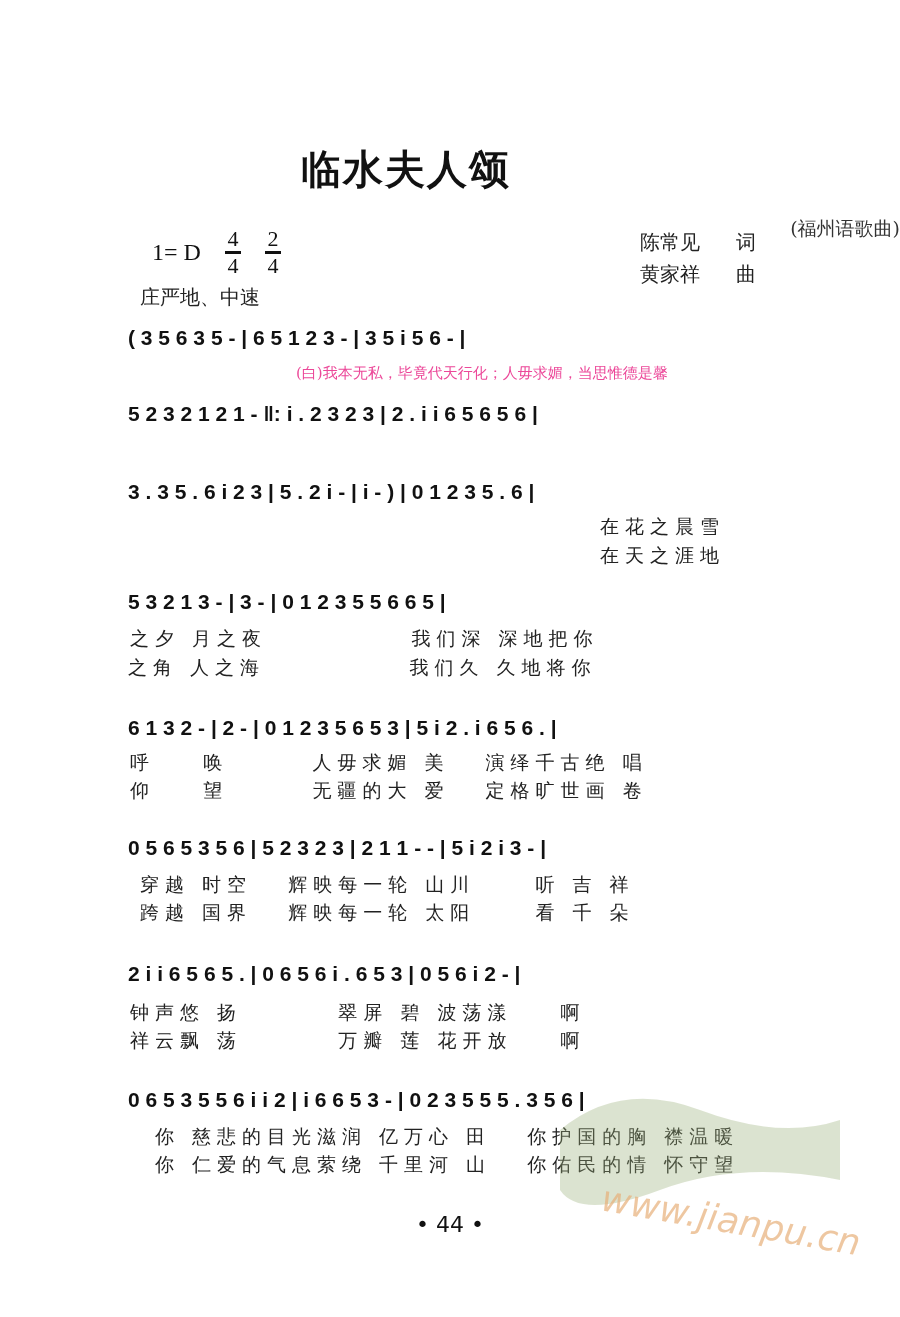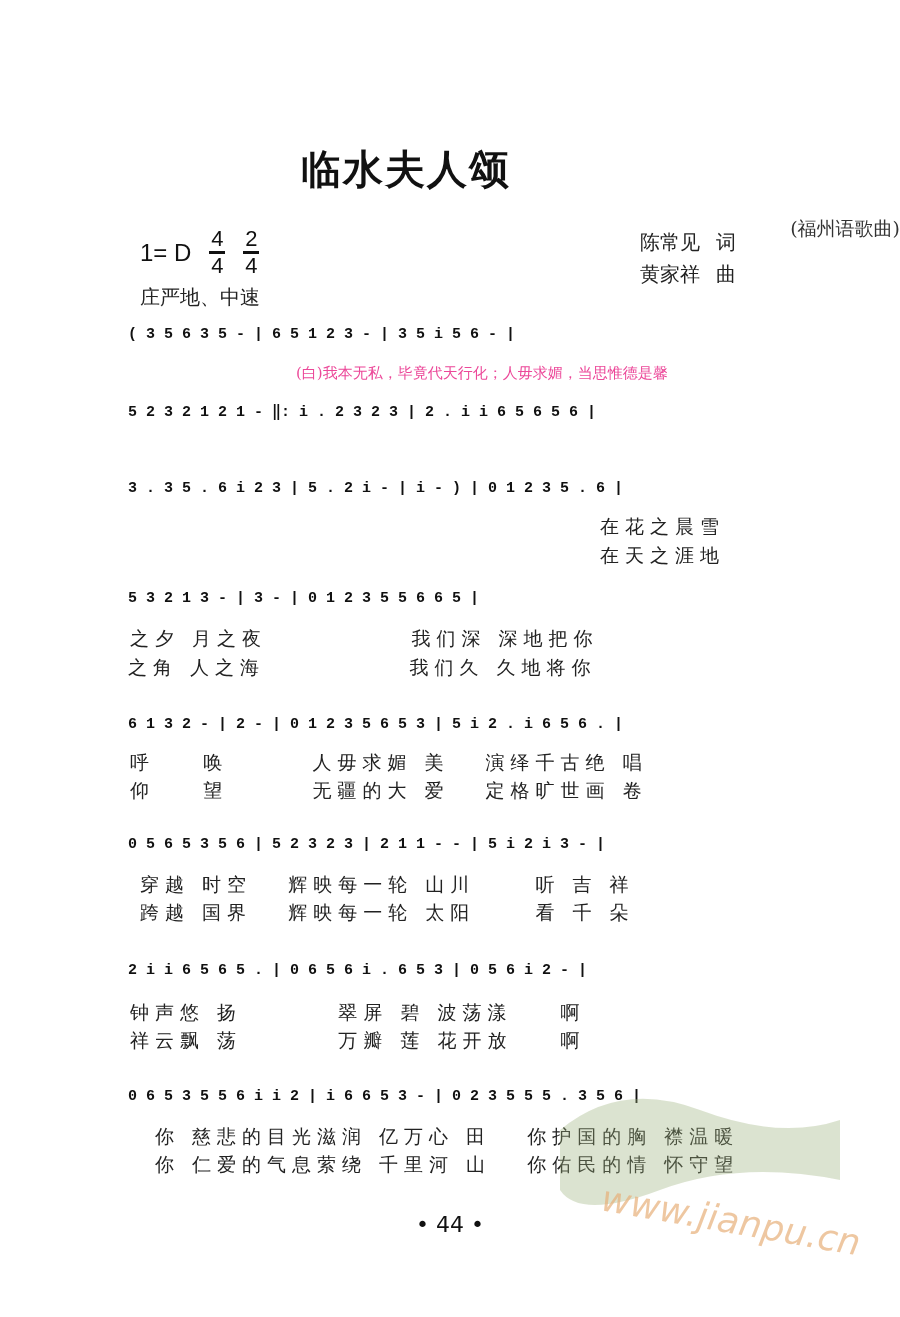--- a/index.html
+++ b/index.html
@@ -2,27 +2,27 @@
 <html><head>
 <meta charset="utf-8">
 <style>
   html, body { margin: 0; padding: 0; background: #ffffff; }
   body { width: 900px; height: 1317px; position: relative; overflow: hidden;
          font-family: "DejaVu Serif", serif; color: #111; }
   .abs { position: absolute; }
   .title { left: 0; width: 812px; top: 142px; text-align: center; font-size: 40px;
            font-family: "DejaVu Sans", sans-serif; font-weight: bold; letter-spacing: 2px; }
   .subtitle { left: 0; width: 900px; top: 216px; text-align: right; font-size: 19px; color: #333; }
-  .key { left: 140px; top: 228px; font-family: Liberation Sans, sans-serif; font-size: 24px; display: flex; align-items: center; gap: 14px; }
+  .key { left: 152px; top: 228px; font-family: Liberation Serif, serif; font-size: 24px; display: flex; align-items: center; gap: 20px; }
   .frac { display: inline-flex; flex-direction: column; align-items: center; font-size: 22px; line-height: 22px; margin-left: 4px; }
   .frac .line { width: 16px; height: 3px; background: #111; margin: 1px 0; }
   .tempo { left: 140px; top: 284px; font-size: 20px; color: #222; }
   .credits { left: 640px; top: 226px; font-size: 20px; line-height: 32px; color: #222; }
-  .credits .row { display: flex; gap: 16px; }
-  .stave { left: 128px; width: 660px; font-family: Liberation Mono, monospace; font-weight: bold; font-size: 15px; display: flex; align-items: center; white-space: nowrap; }
+  .credits .row { display: flex; gap: 36px; }
+  .stave { left: 128px; width: 660px; font-family: Liberation Sans, sans-serif; font-weight: bold; font-size: 21px; display: flex; align-items: center; white-space: nowrap; }
   .lyric { font-size: 19px; color: #222; letter-spacing: 6px; white-space: pre; }
   .dialog { font-size: 15px; color: #ec4899; }
   .pagenum { left: 0; width: 900px; top: 1212px; text-align: center; font-family: "DejaVu Sans", sans-serif; font-size: 22px; }
   .watermark { left: 540px; top: 1070px; width: 320px; height: 200px; opacity: 0.35; }
   .wm-text { left: 600px; top: 1200px; font-family: "DejaVu Sans", sans-serif; font-style: italic; font-size: 36px; color: #e7b07a; transform: rotate(10deg); opacity: 0.7; }
 </style>
 </head>
 <body>
 
 <div class="abs title">临水夫人颂</div>

